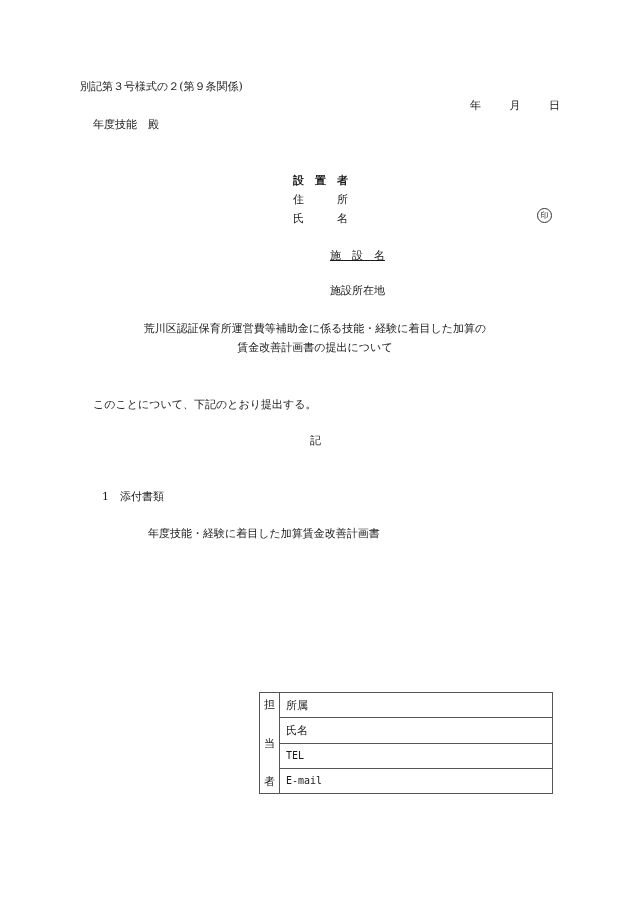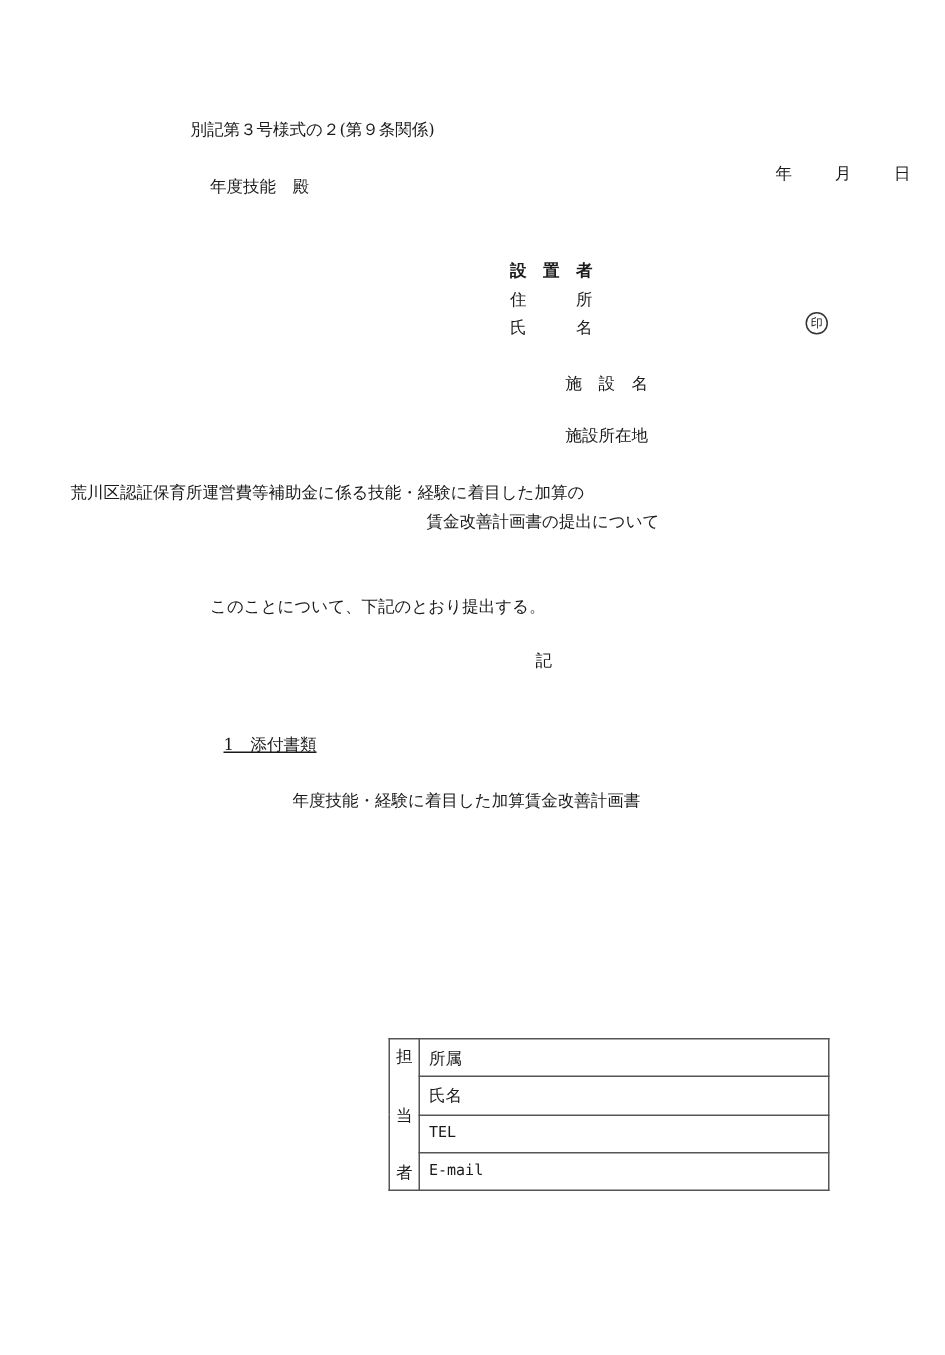--- a/index.html
+++ b/index.html
@@ -1,59 +1,59 @@
 <!DOCTYPE html>
 <html><head>
 <meta charset="utf-8">
 <style>
   html, body { margin: 0; padding: 0; background: #ffffff; }
   body { width: 630px; height: 903px; position: relative; overflow: hidden;
          font-family: "DejaVu Serif", "Liberation Serif", serif; color: #1a1a1a; font-size: 11px; }
-  .abs { position: absolute; white-space: nowrap; line-height: 14px; margin-left: 47px; }
+  .abs { position: absolute; white-space: nowrap; line-height: 14px; }
   .seal { position: absolute; left: 537px; top: 208px; width: 13px; height: 13px;
           border: 1px solid #333; border-radius: 50%; font-size: 8px; line-height: 13px;
           text-align: center; }
   .date span { display: inline-block; }
   table.contact { position: absolute; left: 259px; top: 692px; width: 294px;
                   border-collapse: collapse; font-size: 11px; }
   table.contact td { border: 1px solid #555; height: 24px; padding: 0 6px; }
   table.contact td.side { width: 19px; text-align: center; padding: 0; vertical-align: middle; }
   .side-stack { display: flex; flex-direction: column; justify-content: space-between;
                 height: 92px; align-items: center; padding: 4px 0; }
   .mono { font-family: "DejaVu Sans Mono", "Liberation Mono", monospace; font-size: 10px; margin-left: 44px; }
 </style>
 </head>
 <body>
 
 <div class="abs" style="left:80px; top:80px;">別記第３号様式の２(第９条関係)</div>
 
-<div class="abs date" style="left:470px; top:109px;">
+<div class="abs date" style="left:470px; top:99px;">
   <span>年</span>
   <span style="margin-left:25px;">月</span>
   <span style="margin-left:25px;">日</span>
 </div>
 
 <div class="abs" style="left:93px; top:118px;">年度技能　殿</div>
 
 <div class="abs" style="left:293px; top:174px;font-weight:bold;">設　置　者</div>
 <div class="abs" style="left:293px; top:193px;">住　　　所</div>
 <div class="abs" style="left:293px; top:212px;">氏　　　名</div>
 <div class="seal">印</div>
 
-<div class="abs" style="left:330px; top:249px;">施　設　名</div>
+<div class="abs" style="left:330px; top:249px;text-decoration:underline;">施　設　名</div>
 <div class="abs" style="left:330px; top:284px;">施設所在地</div>
 
-<div class="abs" style="left:0; width:630px; text-align:left; top:322px;">荒川区認証保育所運営費等補助金に係る技能・経験に着目した加算の</div>
+<div class="abs" style="left:0; width:630px; text-align:center; top:322px;">荒川区認証保育所運営費等補助金に係る技能・経験に着目した加算の</div>
 <div class="abs" style="left:0; width:630px; text-align:center; top:341px;">賃金改善計画書の提出について</div>
 
 <div class="abs" style="left:93px; top:398px;">このことについて、下記のとおり提出する。</div>
 
 <div class="abs" style="left:310px; top:434px;">記</div>
 
-<div class="abs" style="left:102px; top:490px;text-decoration:underline;">1　添付書類</div>
+<div class="abs" style="left:102px; top:490px;">1　添付書類</div>
 <div class="abs" style="left:148px; top:527px;">年度技能・経験に着目した加算賃金改善計画書</div>
 
 <table class="contact">
   <tbody>
       <tr>
     <td class="side" rowspan="4">
       <div class="side-stack">
         <span>担</span>
         <span>当</span>
         <span>者</span>

